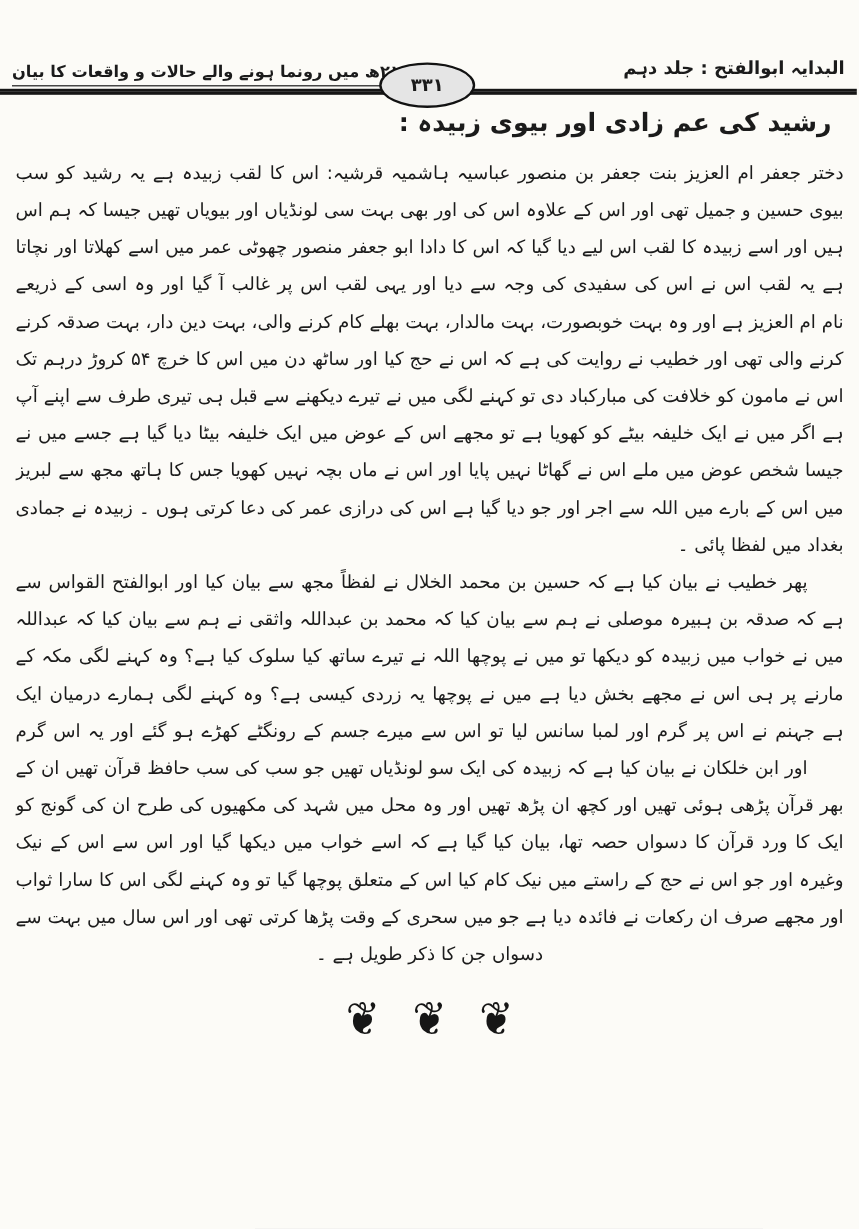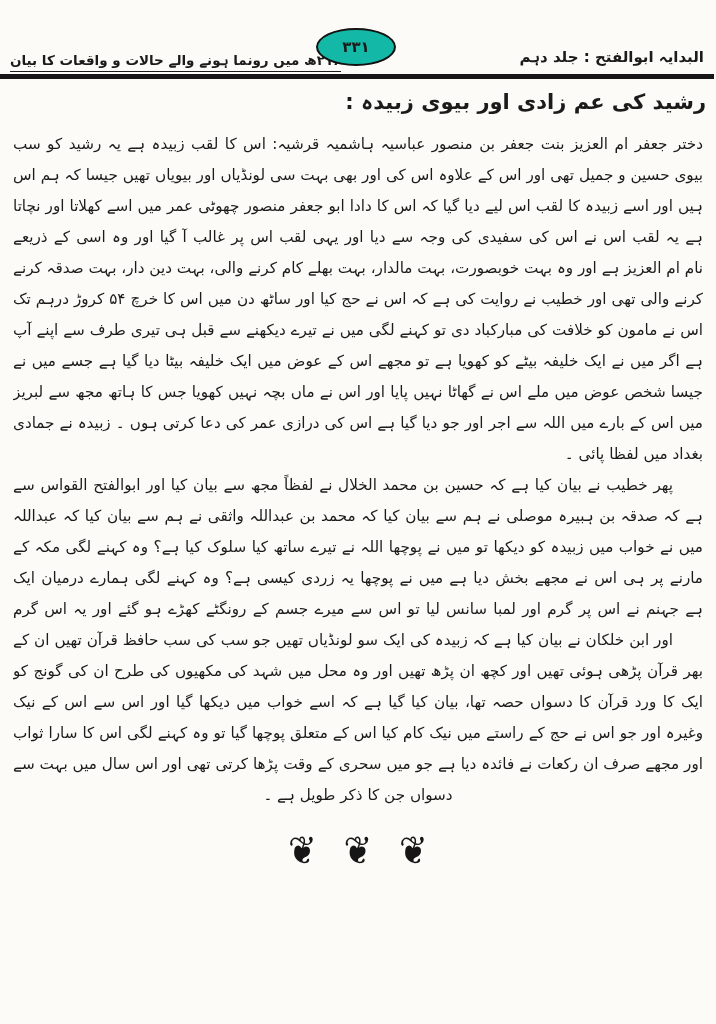--- a/index.html
+++ b/index.html
@@ -45,38 +45,38 @@
     position: absolute;
     top: 74px;
     left: 0;
     right: 2px;
     height: 3px;
     border-top: 2px solid #161616;
     border-bottom: 3px solid #161616;
   }
   .page-number-oval {
     position: absolute;
-    top: 28px;
+    top: 52px;
     left: 316px;
     width: 80px;
     height: 38px;
-    background: #14b8a6;
+    background: #e5e5e5;
     border: 2.5px solid #121212;
     border-radius: 50%;
     z-index: 2;
     display: flex;
     align-items: center;
     justify-content: center;
   }
   .page-number { font-size: 15px; font-weight: bold; letter-spacing: 1px; }
   
   .section-heading {
     position: absolute;
     top: 90px;
-    right: 10px;
+    right: 23px;
     left: 13px;
     text-align: right;
     font-size: 21px;
     font-weight: bold;
     direction: rtl;
   }
   
   .body-text {
     position: absolute;
     top: 129px;

